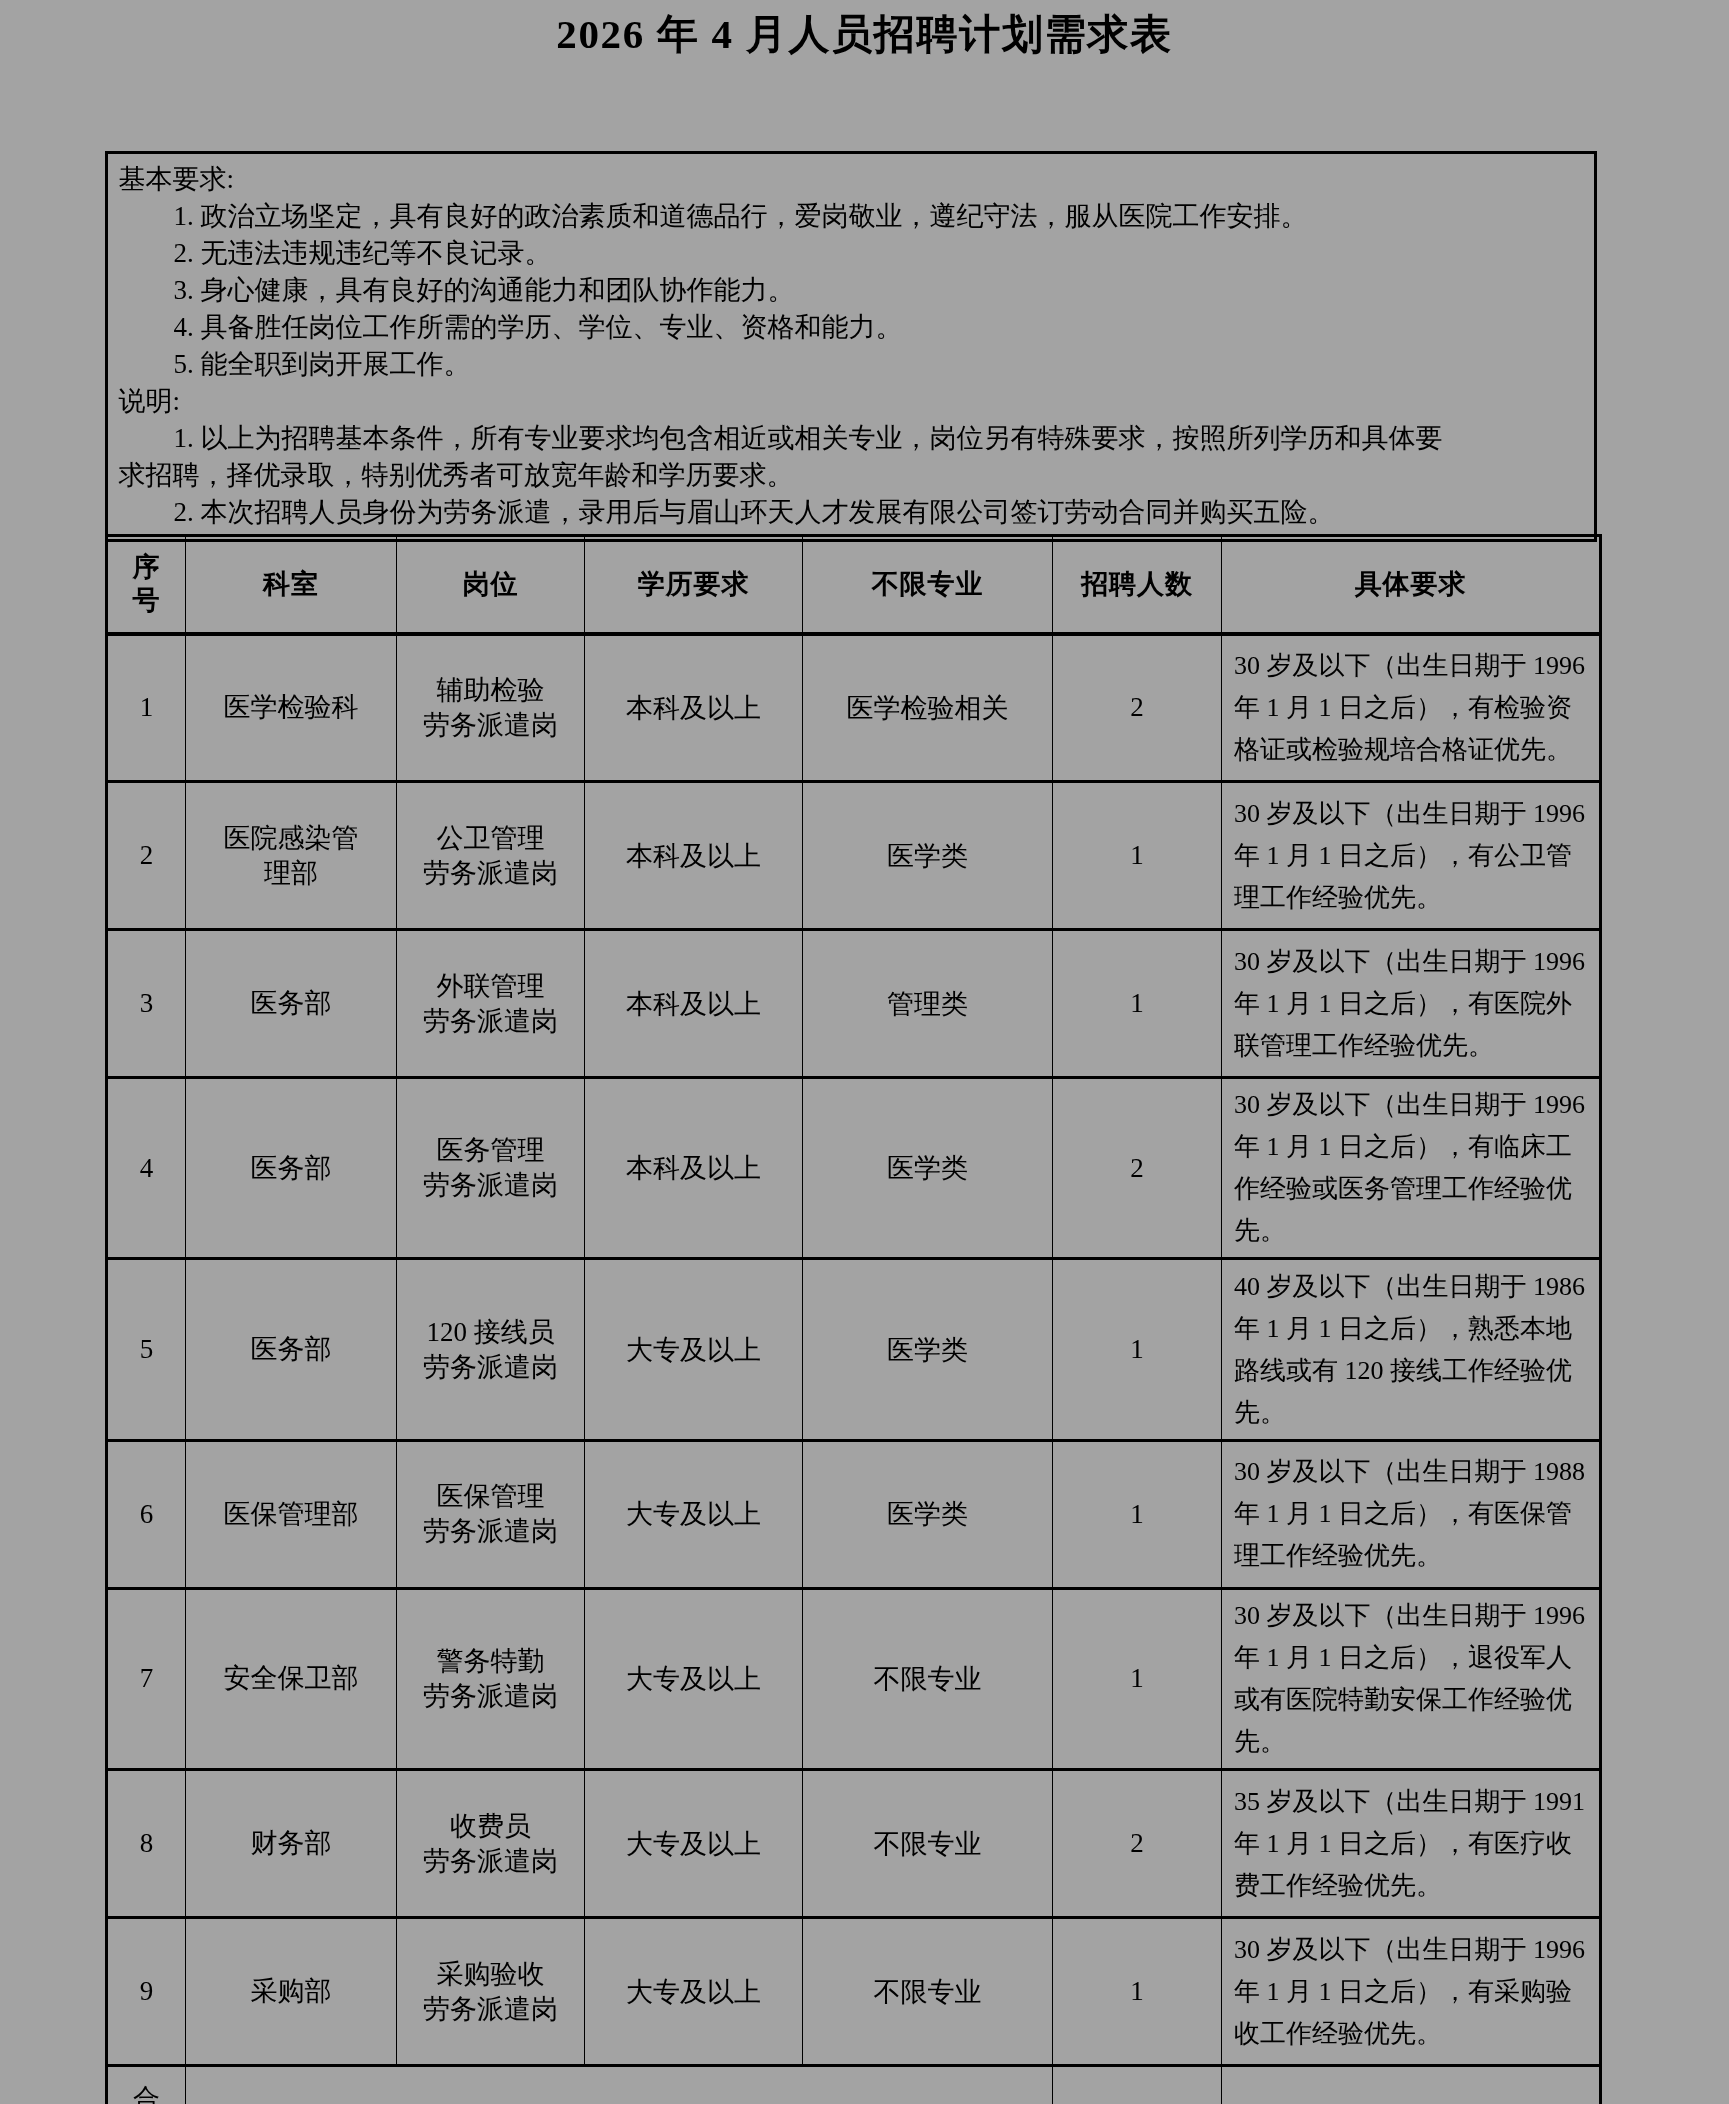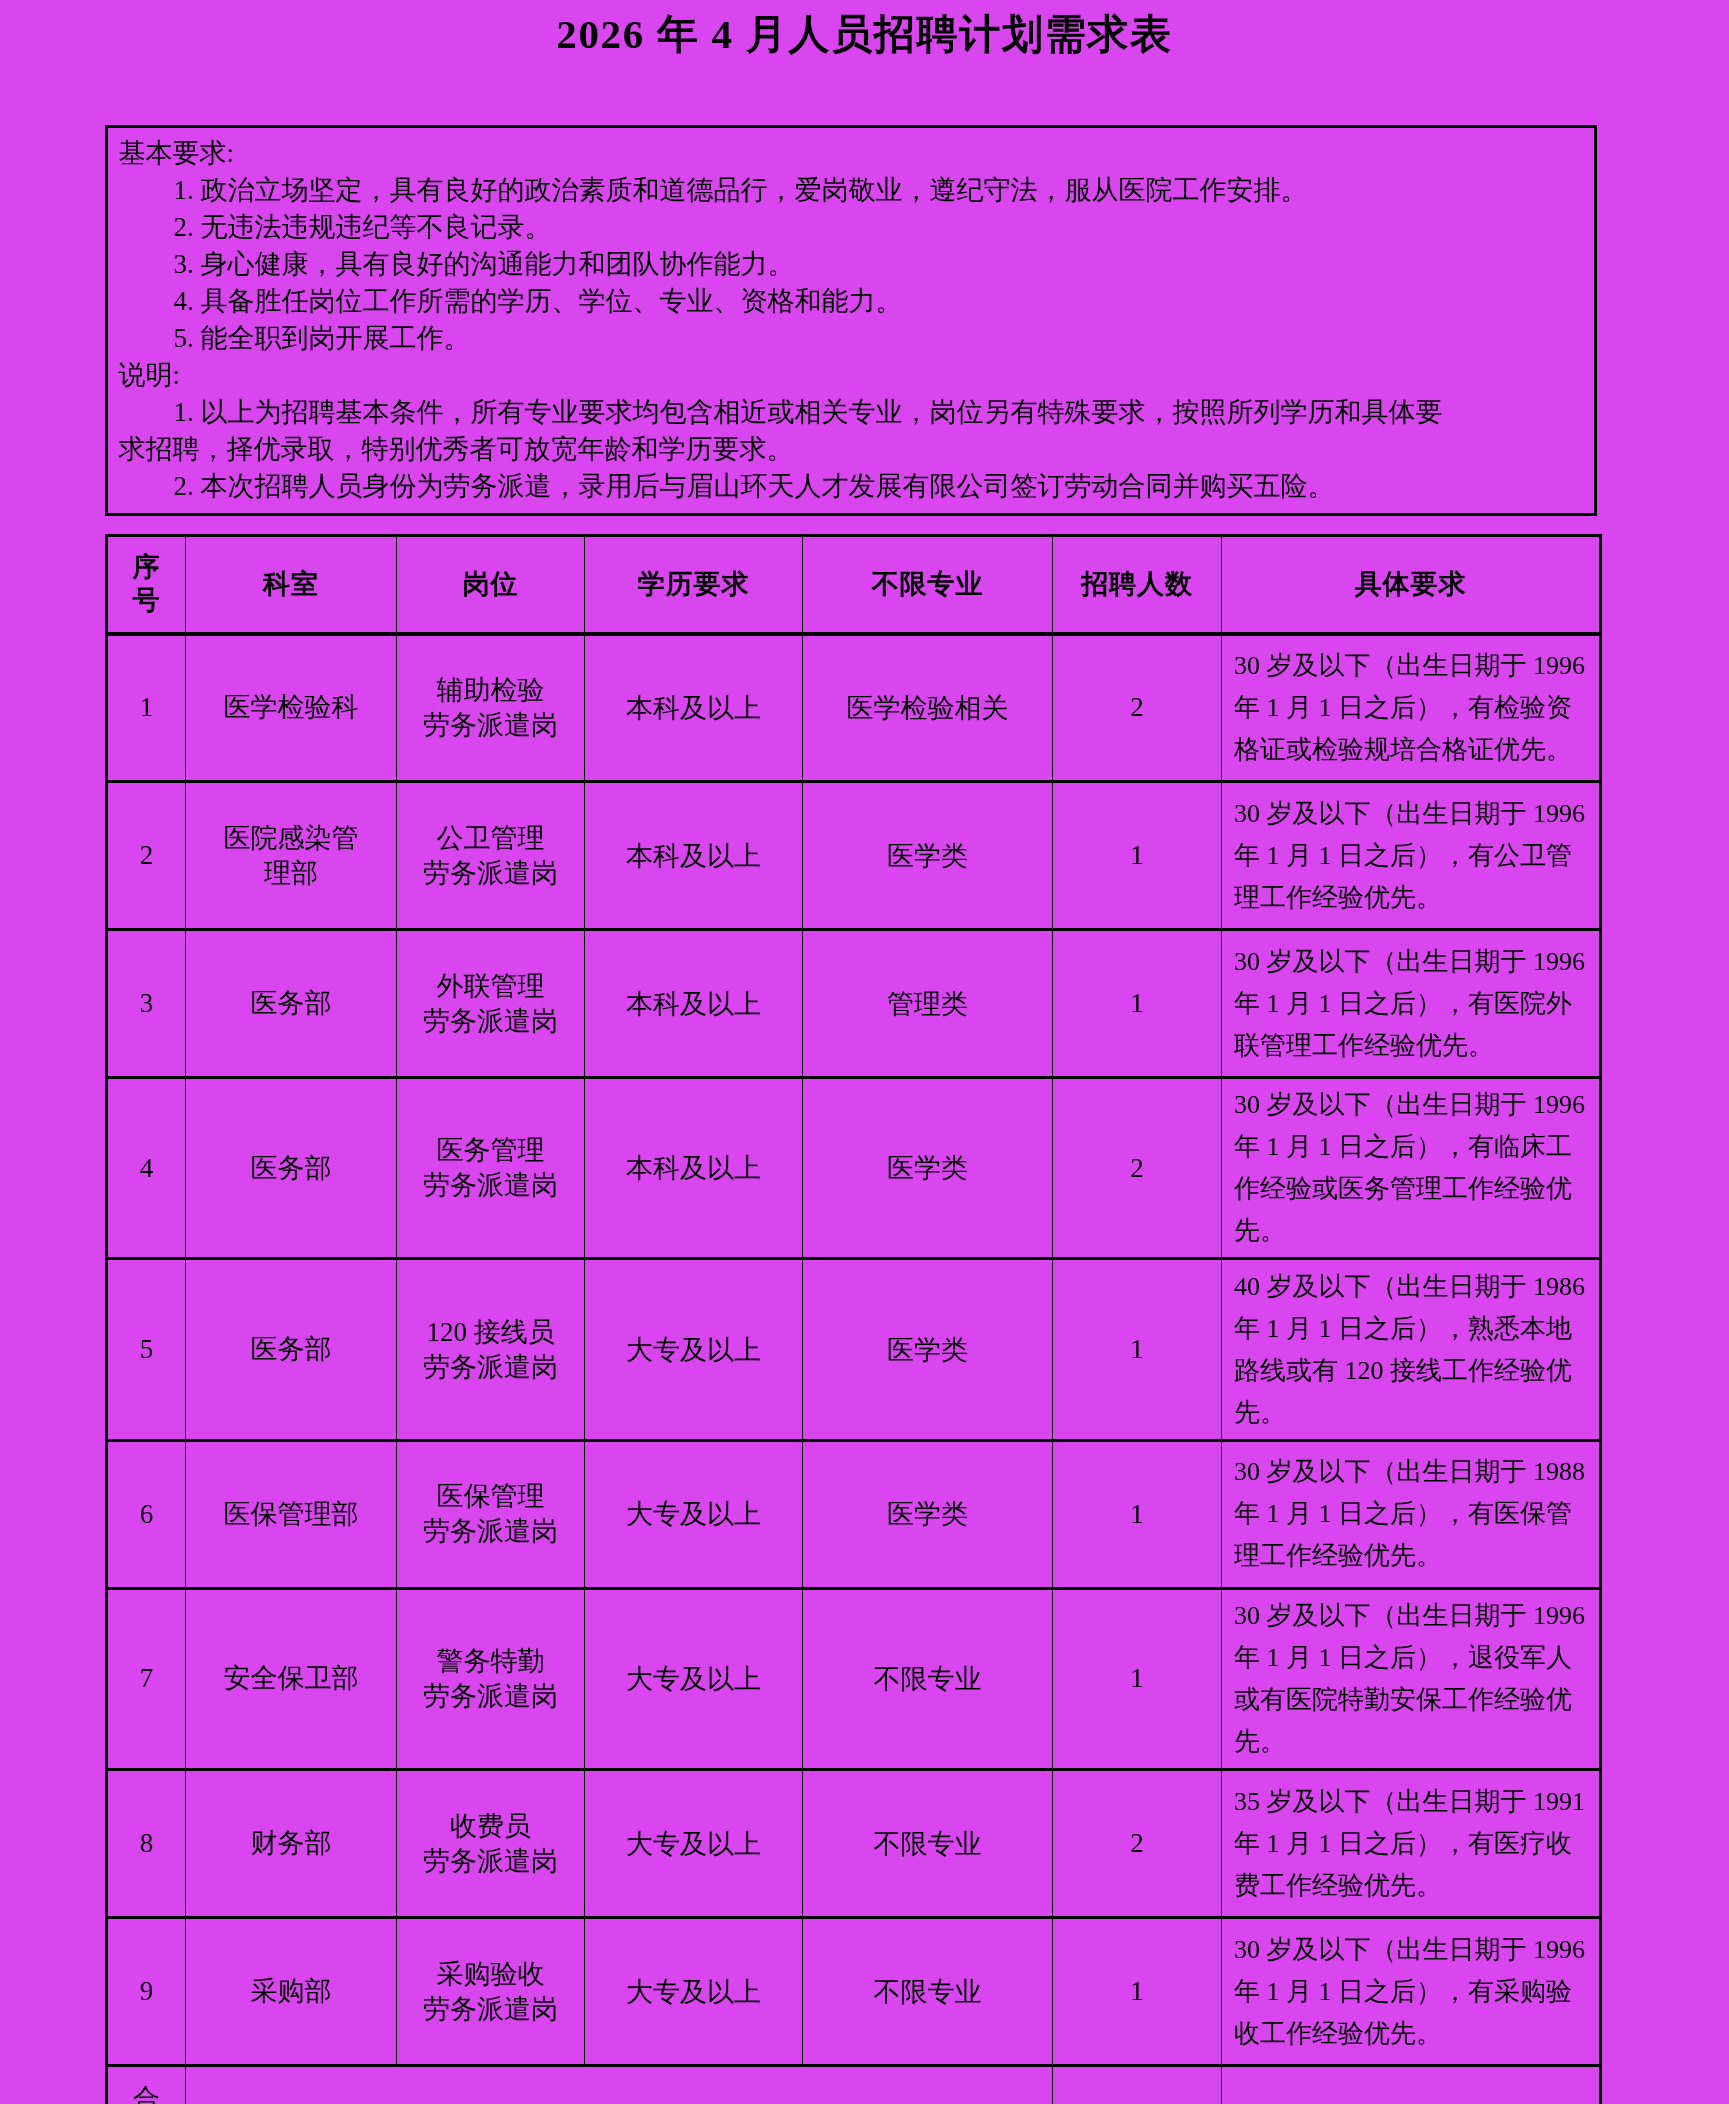--- a/index.html
+++ b/index.html
@@ -3,40 +3,40 @@
 <meta charset="utf-8">
 <style>
   * { box-sizing: border-box; }
   html, body { margin: 0; padding: 0; }
   body { background: #e8e8e8; }
   .doc {
     position: relative;
     width: 1729px;
     height: 2105px;
     margin: 0 auto;
-    background: #d946ef;
+    background: #a3a3a3;
     color: #000;
     font-family: "Liberation Serif", "DejaVu Serif", serif;
     overflow: hidden;
   }
   .title {
     position: absolute;
     top: 7px;
     left: 0;
     width: 100%;
     text-align: center;
     font-size: 41px;
     font-weight: 700;
     letter-spacing: 1.7px;
     line-height: 54px;
   }
   .notes-box {
     position: absolute;
     left: 105px;
-    top: 125px;
+    top: 151px;
     width: 1492px;
     height: 391px;
     border: 3.5px solid #000;
     padding: 7px 12px 0 10.4px;
     font-size: 27px;
   }
   .note-line {
     line-height: 37px;
     white-space: nowrap;
     overflow: hidden;

